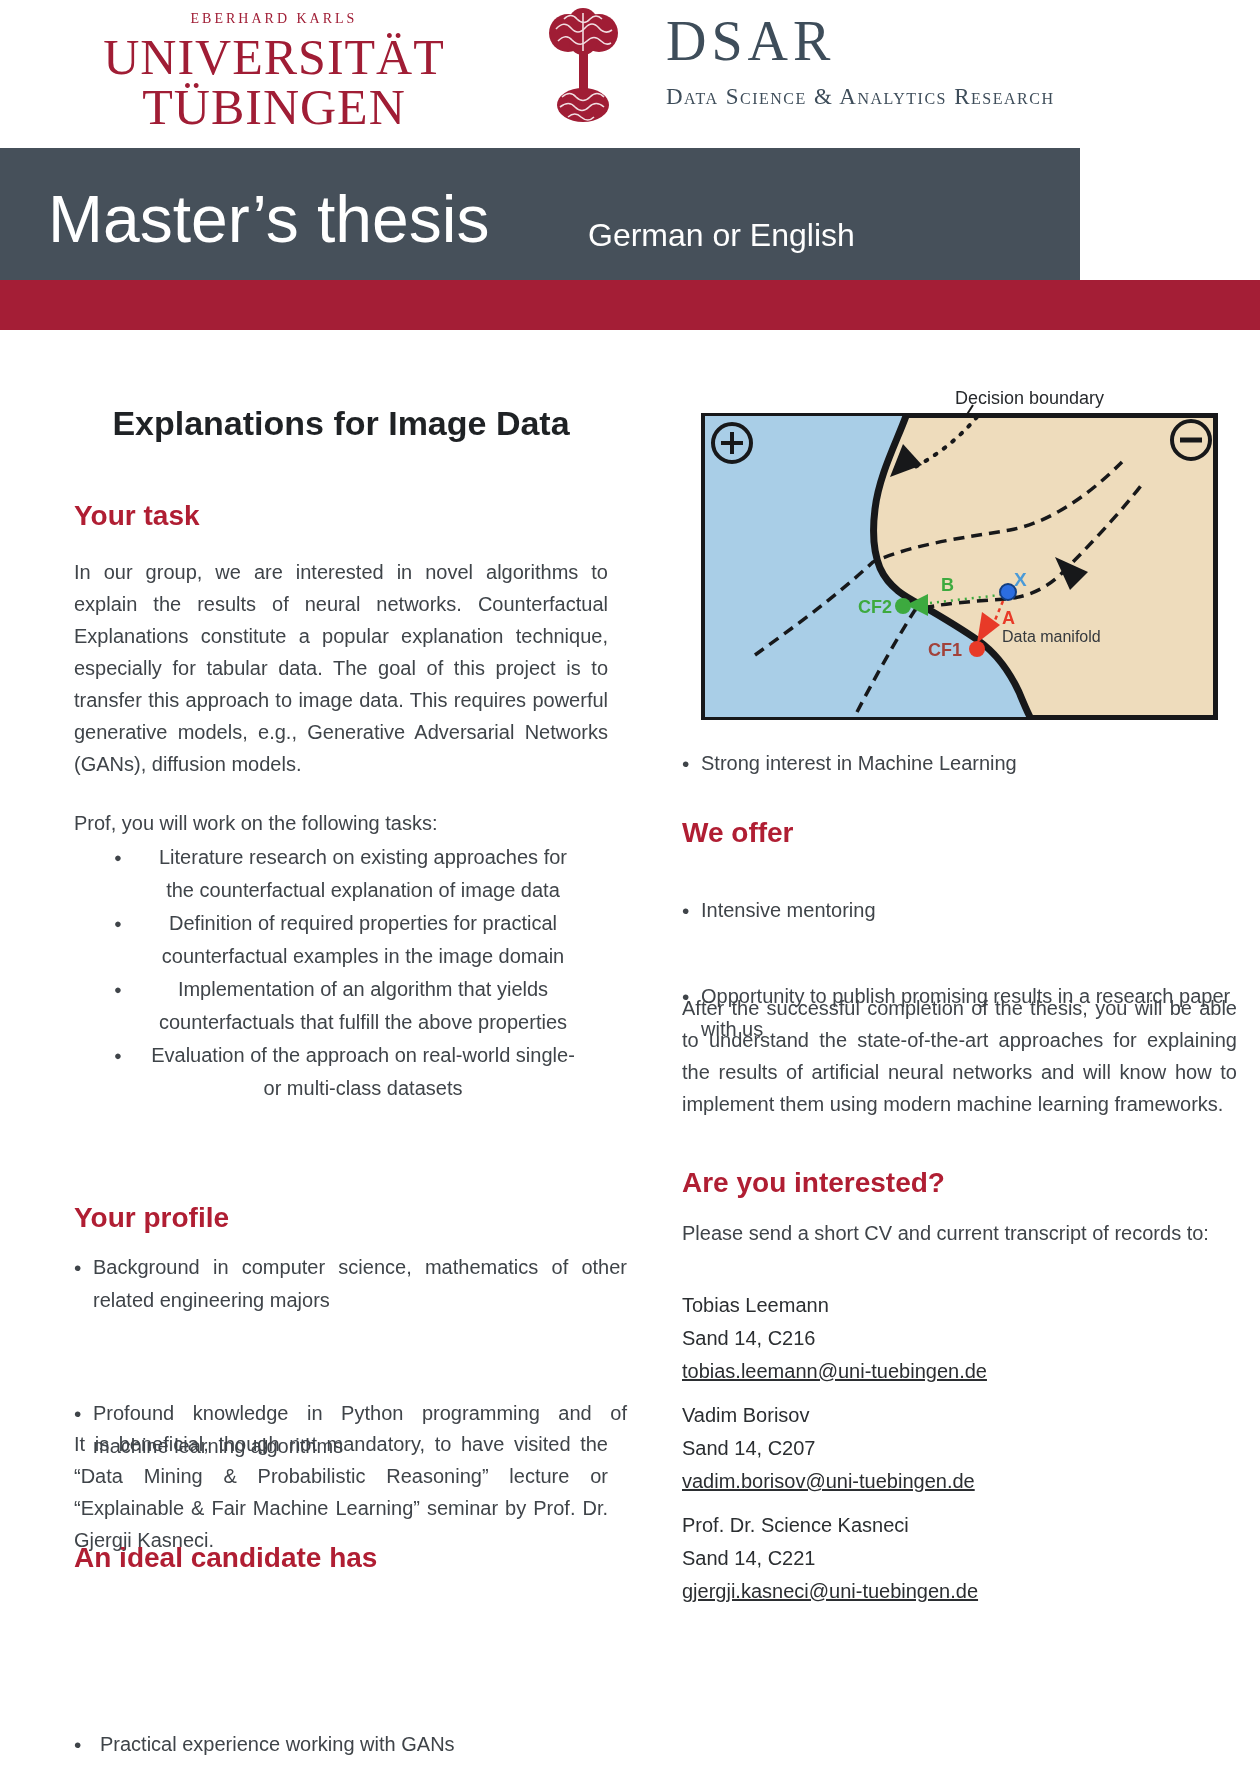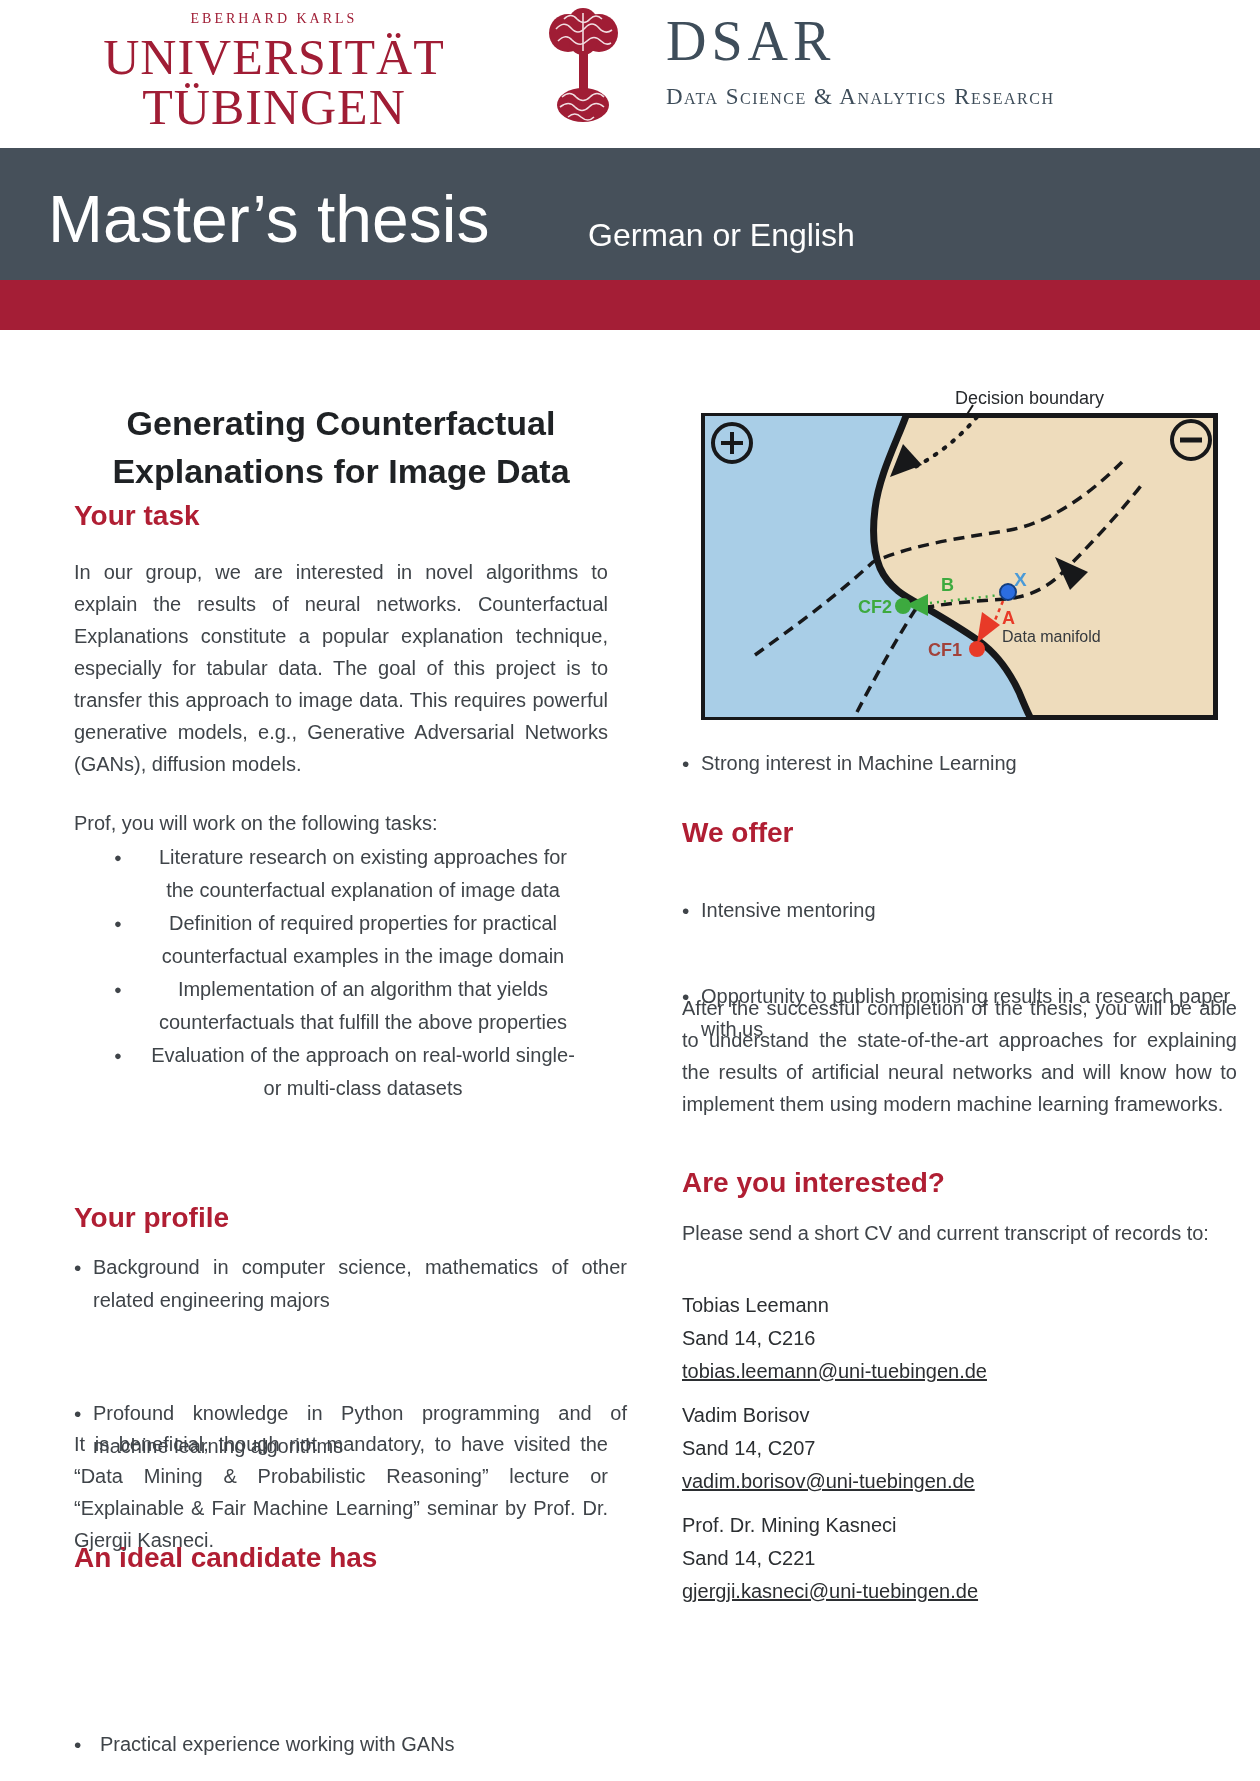--- a/index.html
+++ b/index.html
@@ -10,21 +10,21 @@
   .uni{position:absolute;left:98px;top:6px;width:352px;text-align:center;
        color:#A01D35;font-family:"Liberation Serif",serif;}
   .uni .pre{font-size:14px;letter-spacing:3px;line-height:26px;}
   .uni .big{font-size:50px;line-height:50px;letter-spacing:1px;}
   .tree{position:absolute;left:540px;top:5px;}
   .dsar{position:absolute;left:666px;top:10px;color:#3E4D5A;font-family:"Liberation Serif",serif;}
   .dsar .acr{font-size:56px;line-height:62px;letter-spacing:5px;}
   .dsar .sub{font-size:23px;letter-spacing:1.5px;margin-top:12px;font-variant:small-caps;}
 
   
-  .banner{position:absolute;left:0;top:148px;width:1260px;height:132px;background:#46505A;}
+  .banner{position:absolute;left:0;top:148px;width:1080px;height:132px;background:#46505A;}
   .banner .t{position:absolute;left:48px;top:36px;font-size:66px;line-height:70px;color:#ffffff;}
   .banner .s{position:absolute;left:588px;top:72px;font-size:32px;line-height:30px;color:#fefefe;}
   .stripe{position:absolute;left:0;top:280px;width:1260px;height:50px;background:#A41E36;}
 
   
   .col-l{position:absolute;left:74px;top:0;width:534px;}
   .col-r{position:absolute;left:682px;top:0;width:555px;}
   .abs{position:absolute;left:0;}
   .h-red{position:absolute;left:0;font-size:28px;font-weight:bold;color:#B01E33;line-height:30px;}
   .body{font-size:20px;line-height:32px;color:#3F4449;margin:0;}
@@ -85,21 +85,20 @@
 
   <div class="banner">
     <div class="t">Master’s thesis</div>
     <div class="s">German or English</div>
   </div>
   <div class="stripe"></div>
 
   <div class="col-l">
 
     <div class="doc-title">
-      <div>Generating Counterfactual</div>
       <div>Explanations for Image Data</div>
     </div>
 
     <div class="h-red" style="top:501px;">Your task</div>
 
     <p class="body just abs" style="top:556px;width:534px;">In our group, we are interested in novel algorithms to explain the results of neural networks. Counterfactual Explanations constitute a popular explanation technique, especially for tabular data. The goal of this project is to transfer this approach to image data. This requires powerful generative models, e.g., Generative Adversarial Networks (GANs), diffusion models.</p>
 
     <p class="body abs" style="top:807px;width:534px;">Prof, you will work on the following tasks:</p>
 
     <ul class="tasks abs" style="top:841px;width:505px;">
@@ -191,19 +190,19 @@
       <div class="email">tobias.leemann@uni-tuebingen.de</div>
     </div>
 
     <div class="contact" style="top:1399px;">
       <div>Vadim Borisov</div>
       <div>Sand 14, C207</div>
       <div class="email">vadim.borisov@uni-tuebingen.de</div>
     </div>
 
     <div class="contact" style="top:1509px;">
-      <div>Prof. Dr. Mining Kasneci</div>
+      <div>Prof. Dr. Science Kasneci</div>
       <div>Sand 14, C221</div>
       <div class="email">gjergji.kasneci@uni-tuebingen.de</div>
     </div>
 
   </div>
 </div>
 
 </body></html>

